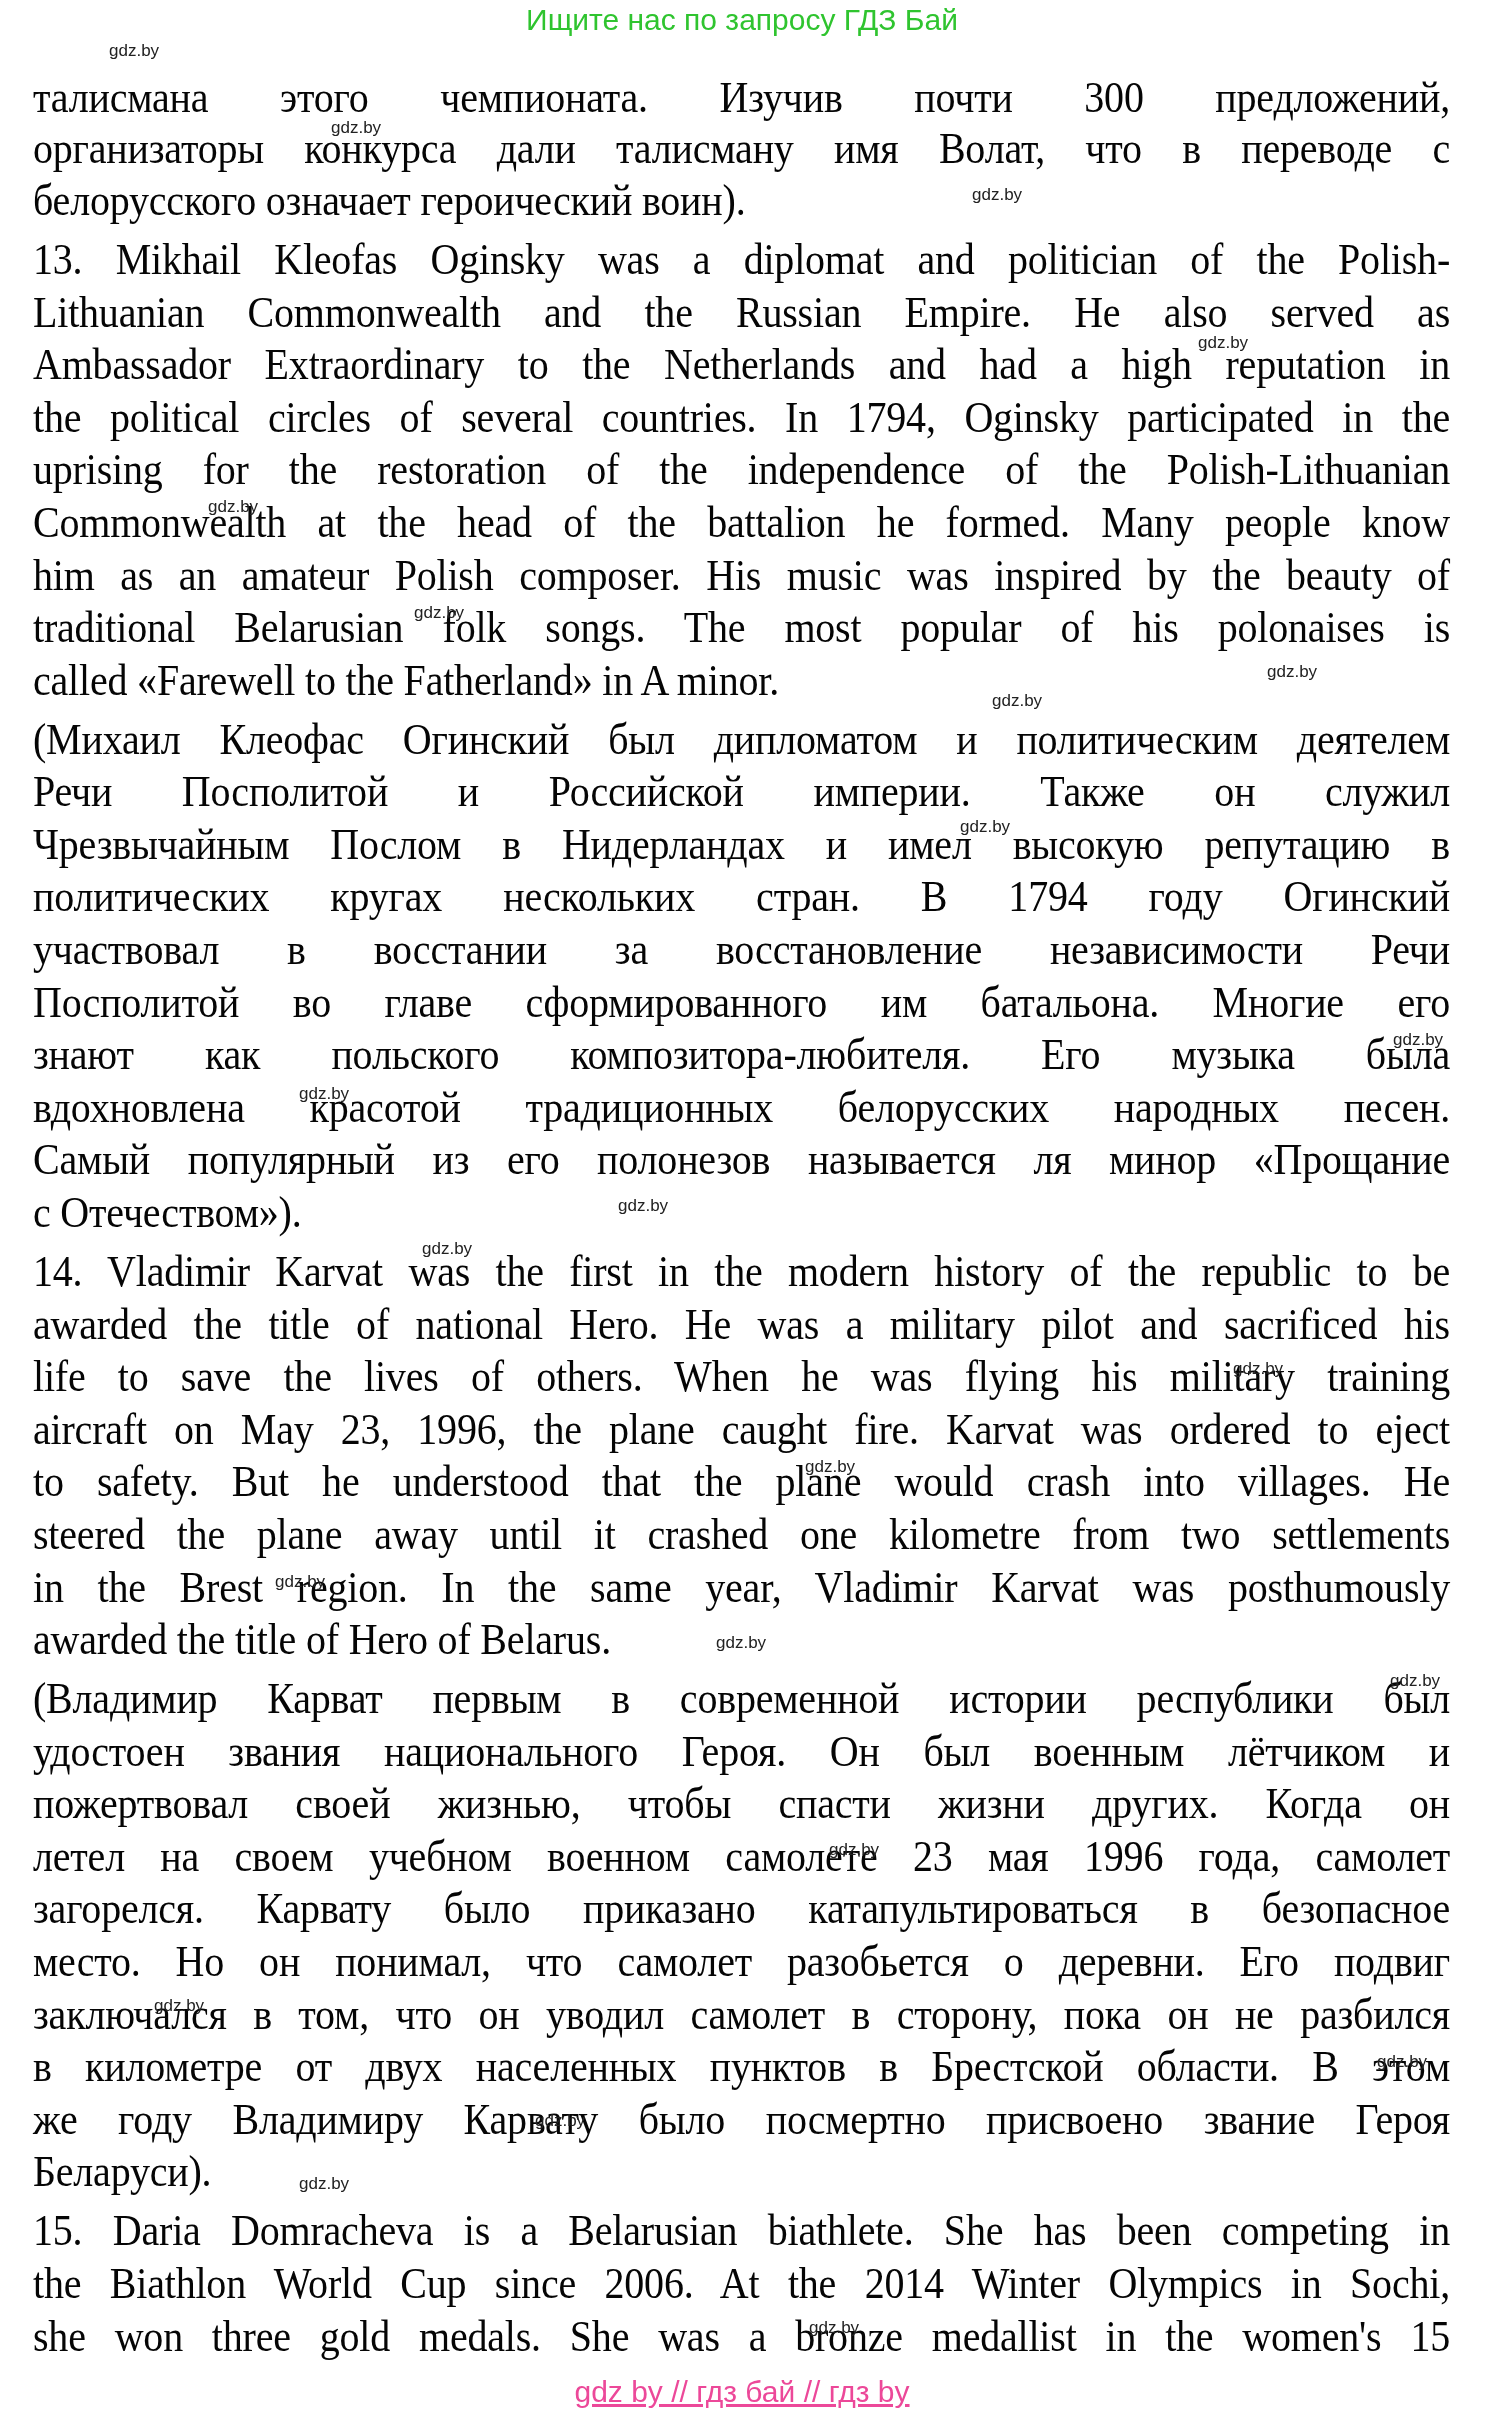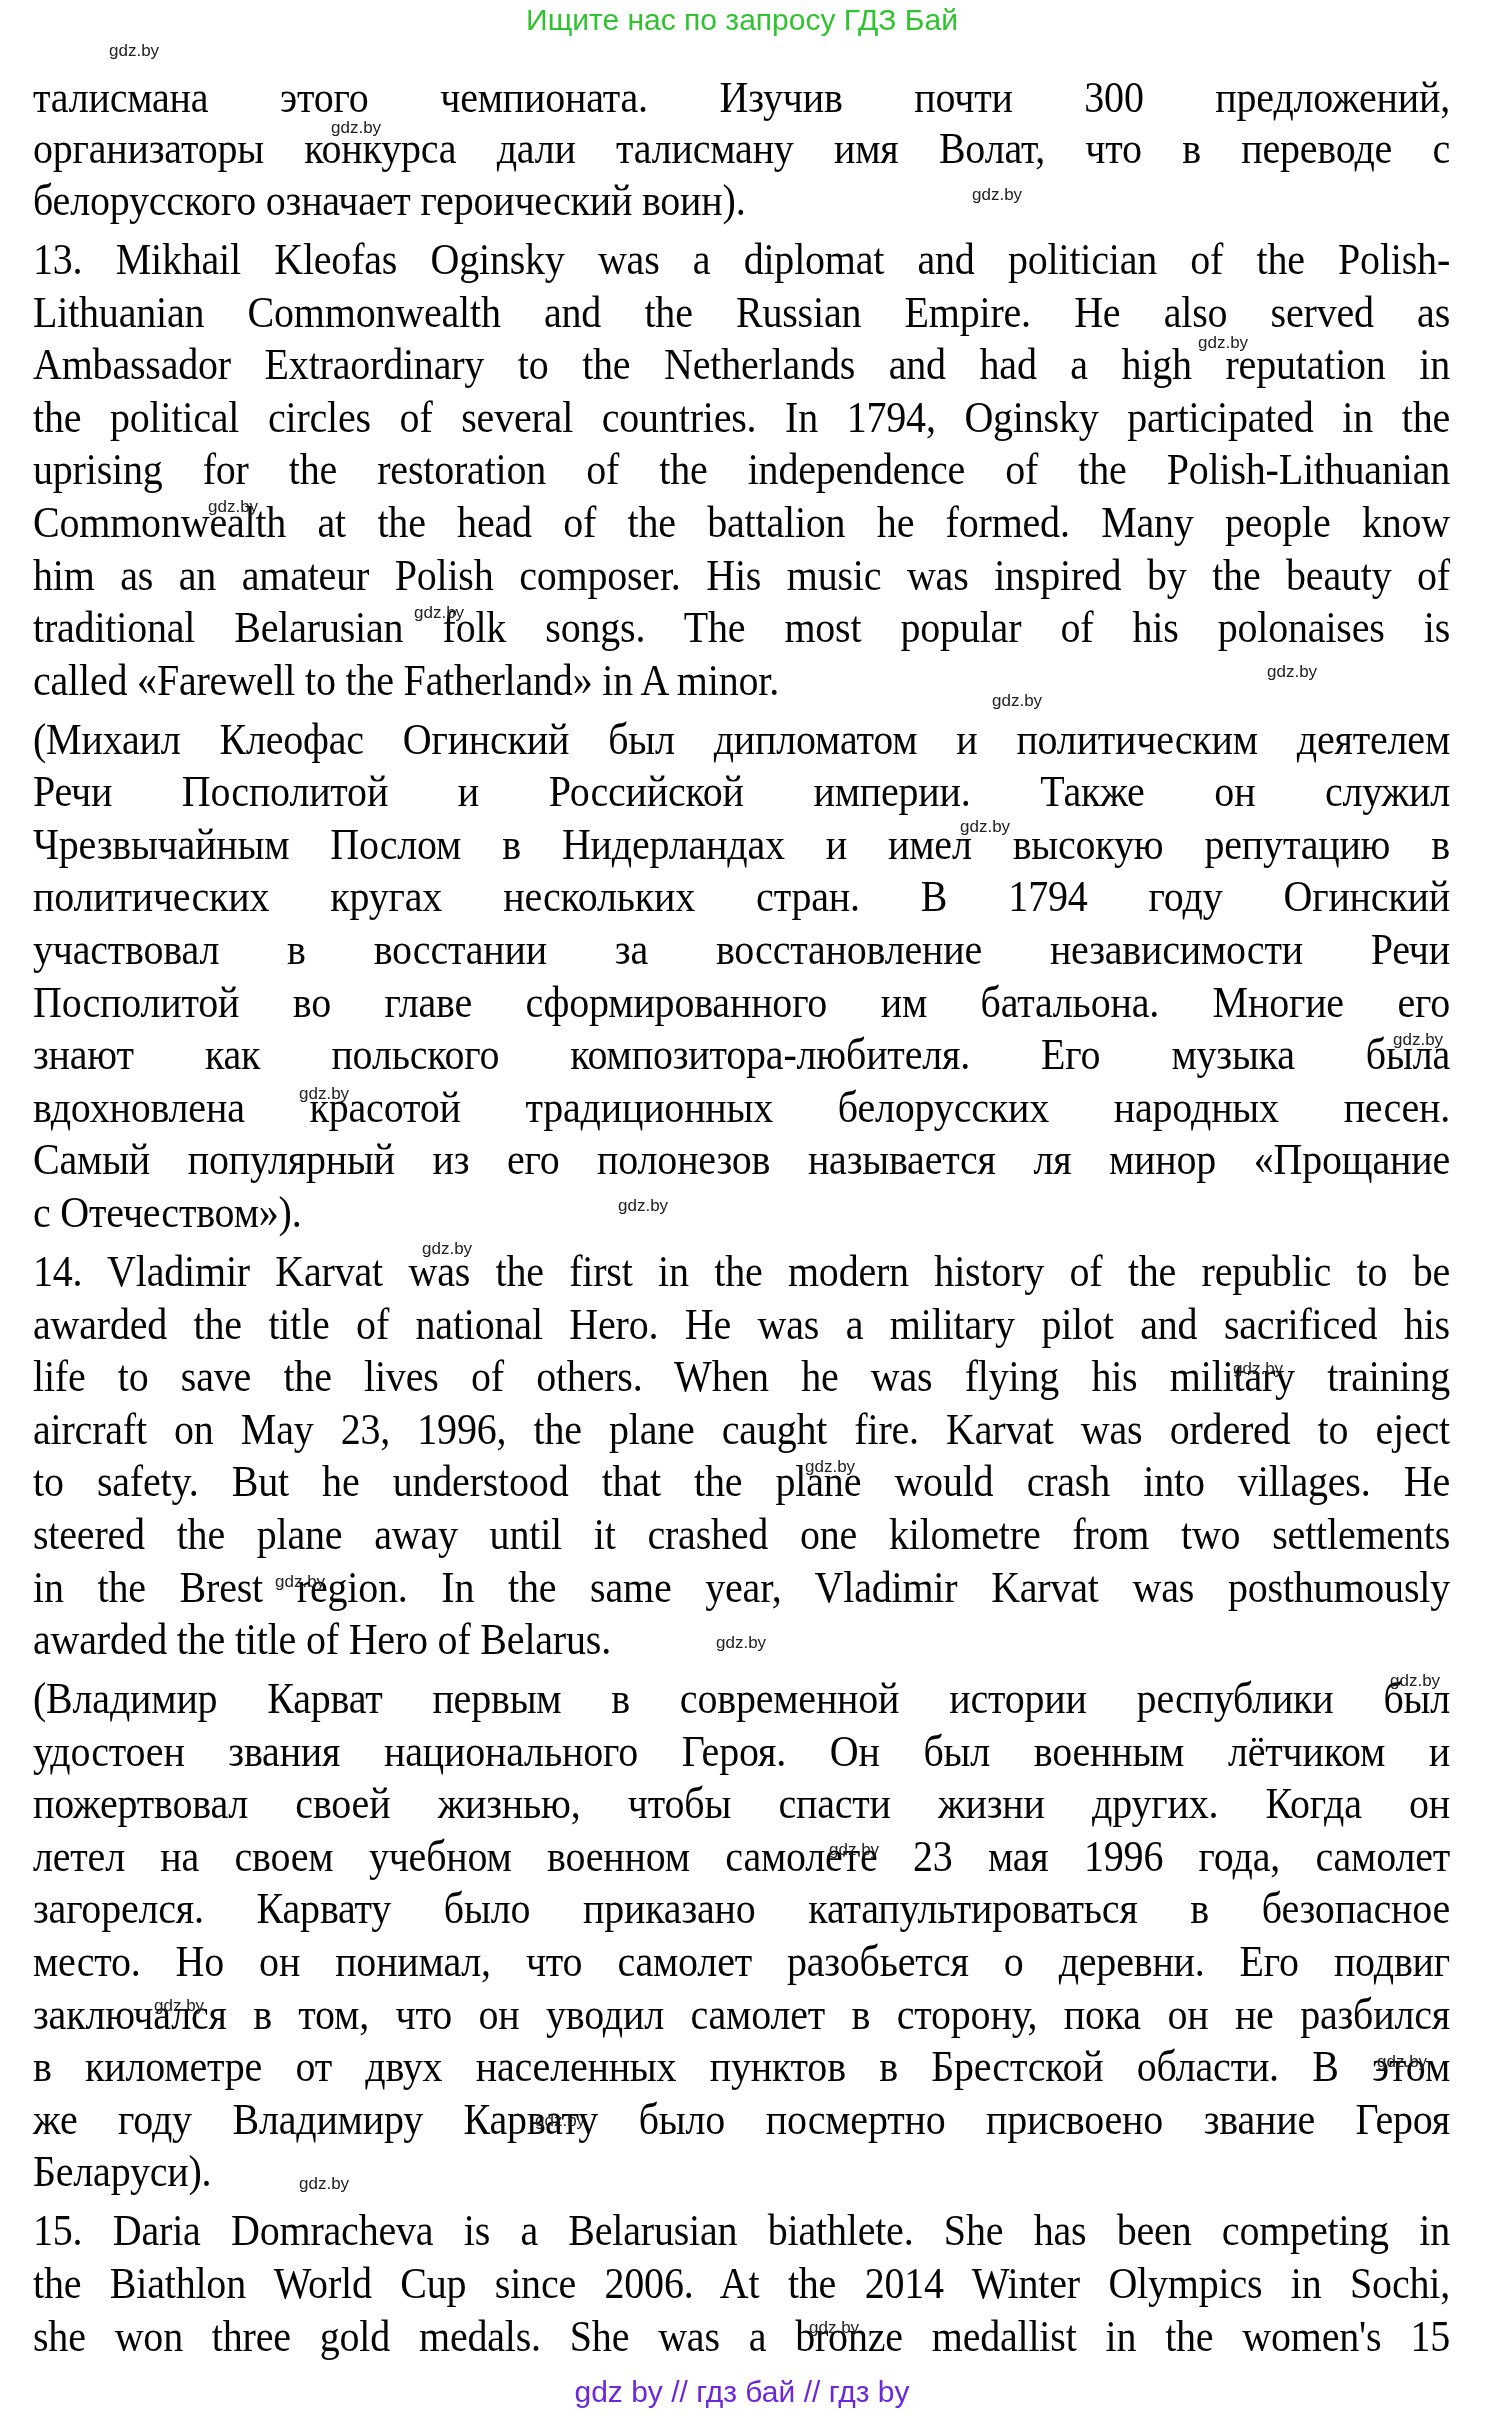--- a/index.html
+++ b/index.html
@@ -134,15 +134,15 @@
       <span class="wm" style="left: 716px; top: 1630px; color: rgb(34, 34, 34);">gdz.by</span>
       <span class="wm" style="left: 1390px; top: 1668px; color: rgb(34, 34, 34);">gdz.by</span>
       <span class="wm" style="left: 829px; top: 1837px; color: rgb(34, 34, 34);">gdz.by</span>
       <span class="wm" style="left: 154px; top: 1993px; color: rgb(34, 34, 34);">gdz.by</span>
       <span class="wm" style="left: 1377px; top: 2049px; color: rgb(34, 34, 34);">gdz.by</span>
       <span class="wm" style="left: 535px; top: 2108px; color: rgb(34, 34, 34);">gdz.by</span>
       <span class="wm" style="left: 299px; top: 2171px; color: rgb(34, 34, 34);">gdz.by</span>
       <span class="wm" style="left: 809px; top: 2315px; color: rgb(34, 34, 34);">gdz.by</span>
     </div>
 
-  <div class="promo-footer" style="color: #6d28d9;">gdz by  //  гдз бай  //  гдз by</div>
+  <div class="promo-footer" style="color: #ec4899; text-decoration: underline;">gdz by  //  гдз бай  //  гдз by</div>
 </div>
 
 
 </body></html>

